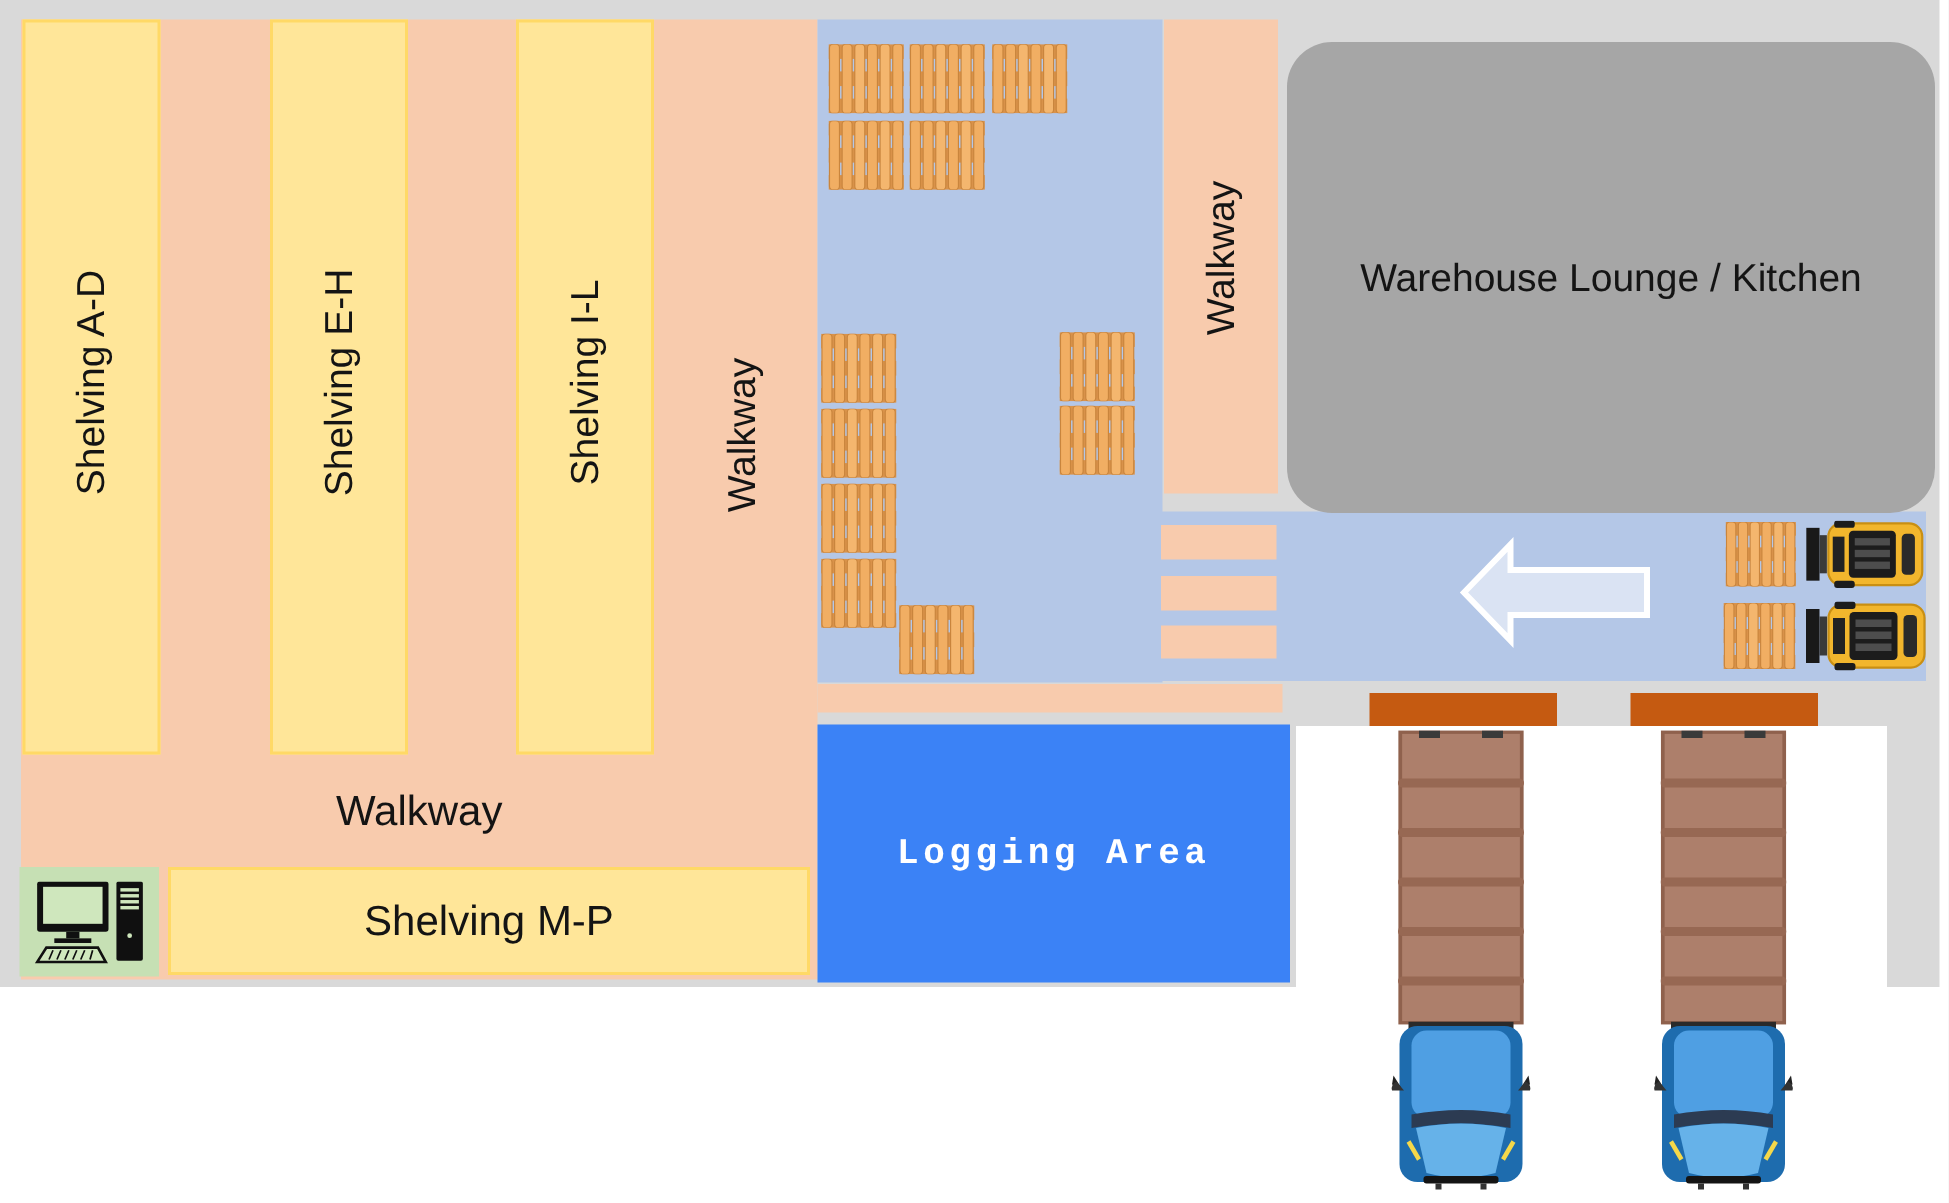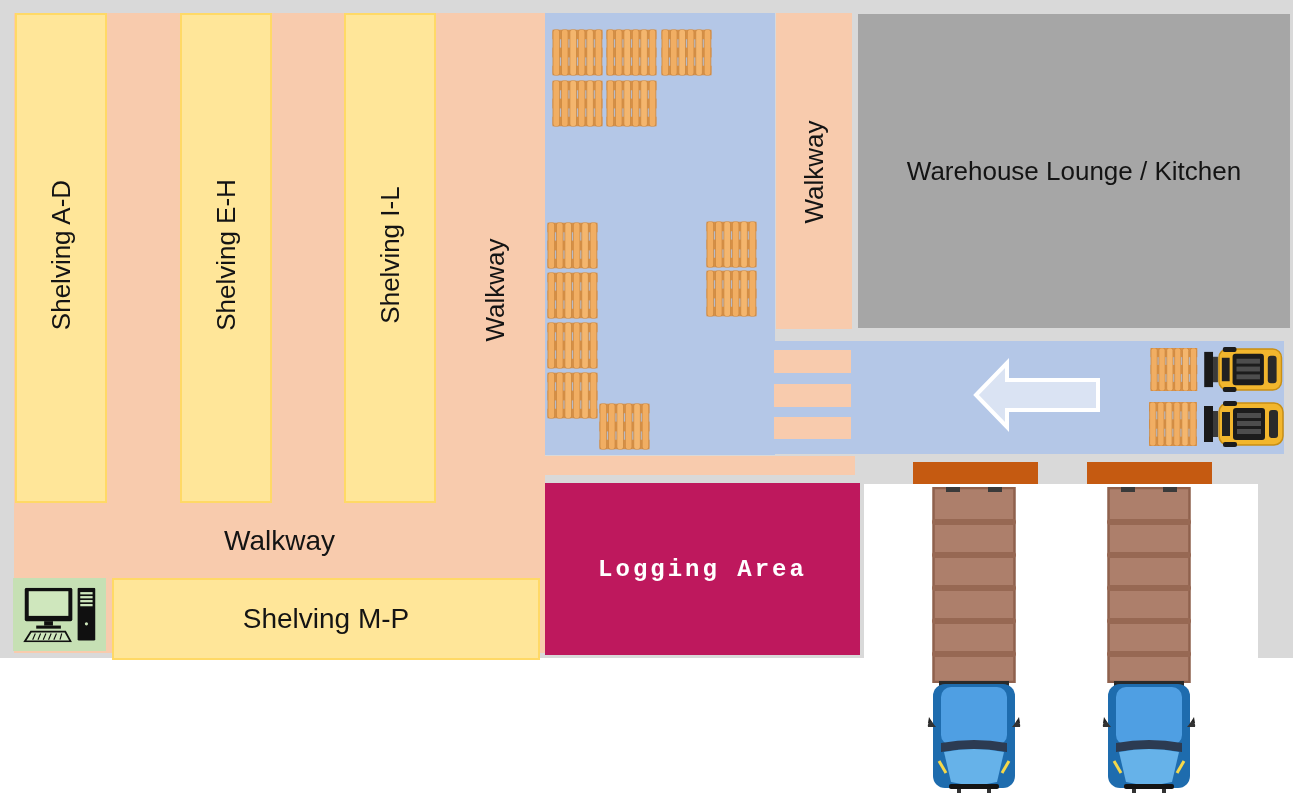--- a/index.html
+++ b/index.html
@@ -8,21 +8,21 @@
     background:#ffffff;
     font-family:"Liberation Sans", sans-serif;
     color:#111;
   }
   .abs{position:absolute;}
   .gray{background:#d9d9d9;}
   .peach{background:#f8cbad;}
   .blue{background:#b4c7e7;}
   .yellowcol{background:#ffe699;border:2px solid #ffd966;box-sizing:border-box;}
   .lounge{background:#a6a6a6;display:flex;align-items:center;justify-content:center;}
-  .logging{background:#be185d;display:flex;align-items:center;justify-content:center;}
+  .logging{background:#3b82f6;display:flex;align-items:center;justify-content:center;}
   .dock{background:#c55a11;}
   .green{background:#c6e0b4;display:flex;align-items:center;justify-content:center;}
   .vlabel{
     position:absolute;white-space:nowrap;
     transform:translate(-50%,-50%) rotate(-90deg);
     font-size:26px;color:#141414;
   }
   .hcenter{display:flex;align-items:center;justify-content:center;text-align:center;}
   .lbl26{font-size:26px;color:#141414;}
   .lbl28{font-size:28px;color:#141414;}
@@ -123,38 +123,38 @@
   <div class="abs blue" style="left:770px;top:341px;width:514px;height:113px;"></div>
 
   <div class="abs peach" style="left:776px;top:13px;width:76px;height:316px;"></div>
 
   <div class="abs peach" style="left:774px;top:350px;width:77px;height:23px;"></div>
   <div class="abs peach" style="left:774px;top:384px;width:77px;height:23px;"></div>
   <div class="abs peach" style="left:774px;top:417px;width:77px;height:22px;"></div>
 
   <div class="abs peach" style="left:545px;top:456px;width:310px;height:19px;"></div>
 
-  <div class="abs lounge" style="left:858px;top:14px;width:432px;height:314px;">
+  <div class="abs lounge" style="left:858px;top:28px;width:432px;height:314px;border-radius:30px;">
     <span class="lbl26">Warehouse Lounge / Kitchen</span>
   </div>
 
   <div class="abs yellowcol" style="left:15px;top:13px;width:92px;height:490px;"></div>
   <div class="abs yellowcol" style="left:180px;top:13px;width:92px;height:490px;"></div>
   <div class="abs yellowcol" style="left:344px;top:13px;width:92px;height:490px;"></div>
   <div class="vlabel" style="left:61px;top:255px;">Shelving A-D</div>
   <div class="vlabel" style="left:226px;top:255px;">Shelving E-H</div>
   <div class="vlabel" style="left:390px;top:255px;">Shelving I-L</div>
 
   <div class="vlabel" style="left:495px;top:290px;">Walkway</div>
   <div class="vlabel" style="left:814px;top:172px;">Walkway</div>
 
 
   <div class="abs hcenter lbl28" style="left:14px;top:503px;width:531px;height:75px;">Walkway</div>
 
-  <div class="abs yellowcol hcenter lbl28" style="left:112px;top:578px;width:428px;height:82px;">
+  <div class="abs yellowcol hcenter lbl28" style="left:112px;top:578px;width:428px;height:72px;">
     <span>Shelving M-P</span>
   </div>
 
   <div class="abs green" style="left:13px;top:578px;width:93px;height:73px;">
     <svg class="icon" style="position:static;" width="74" height="56" viewBox="0 0 84 62">
         <use href="#sym-computer"></use>
       </svg>
   </div>
 
   <div class="abs logging" style="left:545px;top:483px;width:315px;height:172px;">

